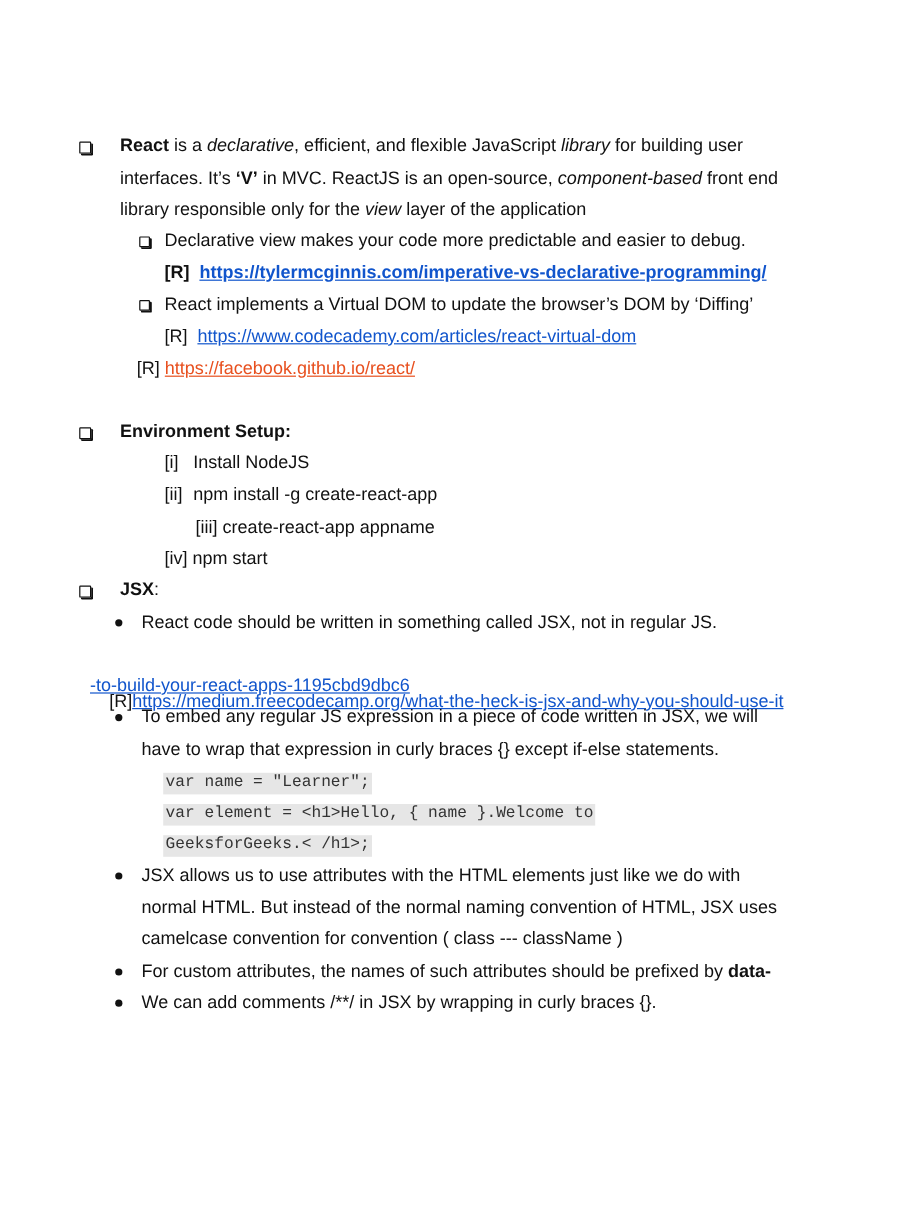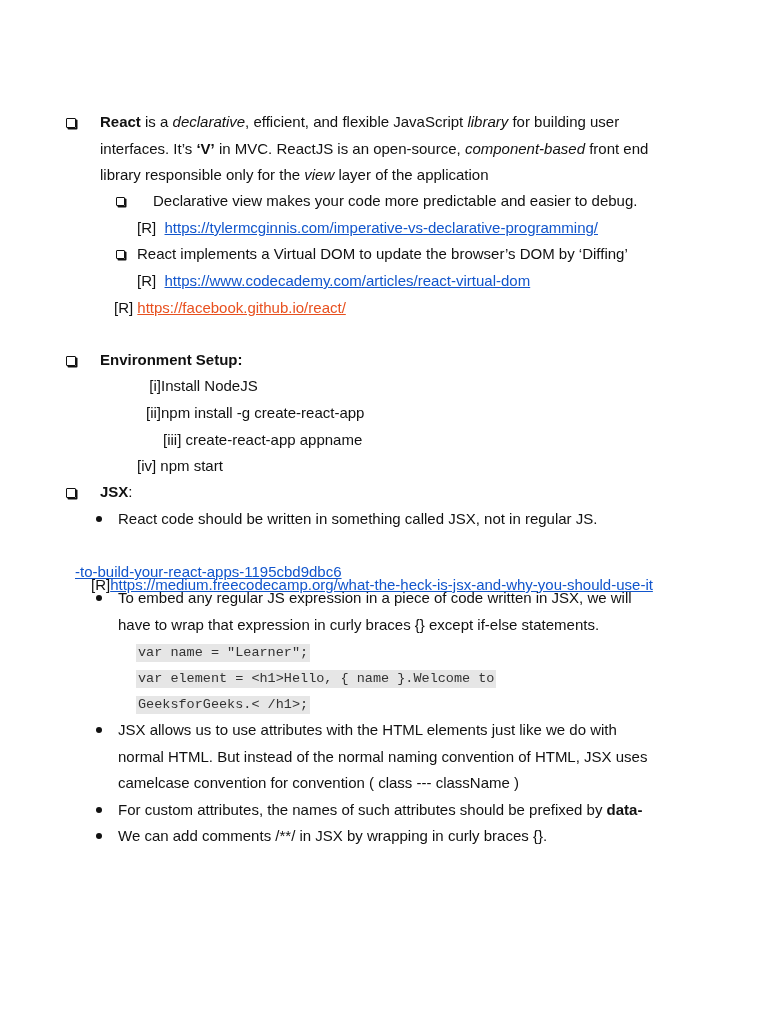--- a/index.html
+++ b/index.html
@@ -1,20 +1,20 @@
 <!DOCTYPE html>
 <html><head>
 <meta charset="utf-8">
 <style>
   html, body { margin: 0; padding: 0; }
   body {
     width: 768px; height: 1024px; background: #ffffff; position: relative; overflow: hidden;
     font-family: "Liberation Sans", "DejaVu Sans", sans-serif; font-size: 15px; color: #111111;
   }
-  .line { position: absolute; white-space: nowrap; line-height: 20px; text-align: right; }
+  .line { position: absolute; white-space: nowrap; line-height: 20px; }
   .box {
     position: absolute; width: 8px; height: 8px; border: 1.5px solid #111; border-radius: 1px;
     box-shadow: 1.5px 1.5px 0 #111;
   }
   .dot { position: absolute; width: 6px; height: 6px; border-radius: 50%; background: #111; }
   a { text-decoration: underline; }
   .blue { color: #1155cc; }
   .orange { color: #e8501f; }
   .code {
     position: absolute; font-family: "Liberation Mono", "DejaVu Sans Mono", monospace; font-size: 13.5px;
@@ -31,22 +31,22 @@
   <b>React</b><span> is a </span><i>declarative</i><span>, efficient, and flexible JavaScript </span><i>library</i><span> for building user</span>
 </div>
 <div class="line" style="left:100px;top:139px;">
   <span>interfaces. It’s </span><b>‘V’</b><span> in MVC. ReactJS is an open-source, </span><i>component-based</i><span> front end</span>
 </div>
 <div class="line" style="left:100px;top:165px;">
   <span>library responsible only for the </span><i>view</i><span> layer of the application</span>
 </div>
 
 <div class="box" style="left:116px;top:197px;width:7px;height:7px;"></div>
-<div class="line" style="left:137px;top:191px;margin-left:16px;">Declarative view makes your code more predictable and easier to debug.</div>
-<div class="line" style="left:137px;top:218px;">
+<div class="line" style="left:137px;top:191px;">Declarative view makes your code more predictable and easier to debug.</div>
+<div class="line" style="left:137px;top:218px;font-weight:bold;">
   <span>[R]</span>&nbsp;
   <a class="blue">https://tylermcginnis.com/imperative-vs-declarative-programming/</a>
 </div>
 
 <div class="box" style="left:116px;top:250px;width:7px;height:7px;"></div>
 <div class="line" style="left:137px;top:244px;">React implements a Virtual DOM to update the browser’s DOM by ‘Diffing’</div>
 <div class="line" style="left:137px;top:271px;">
   <span>[R]</span>&nbsp;
   <a class="blue">https://www.codecademy.com/articles/react-virtual-dom</a>
 </div>

